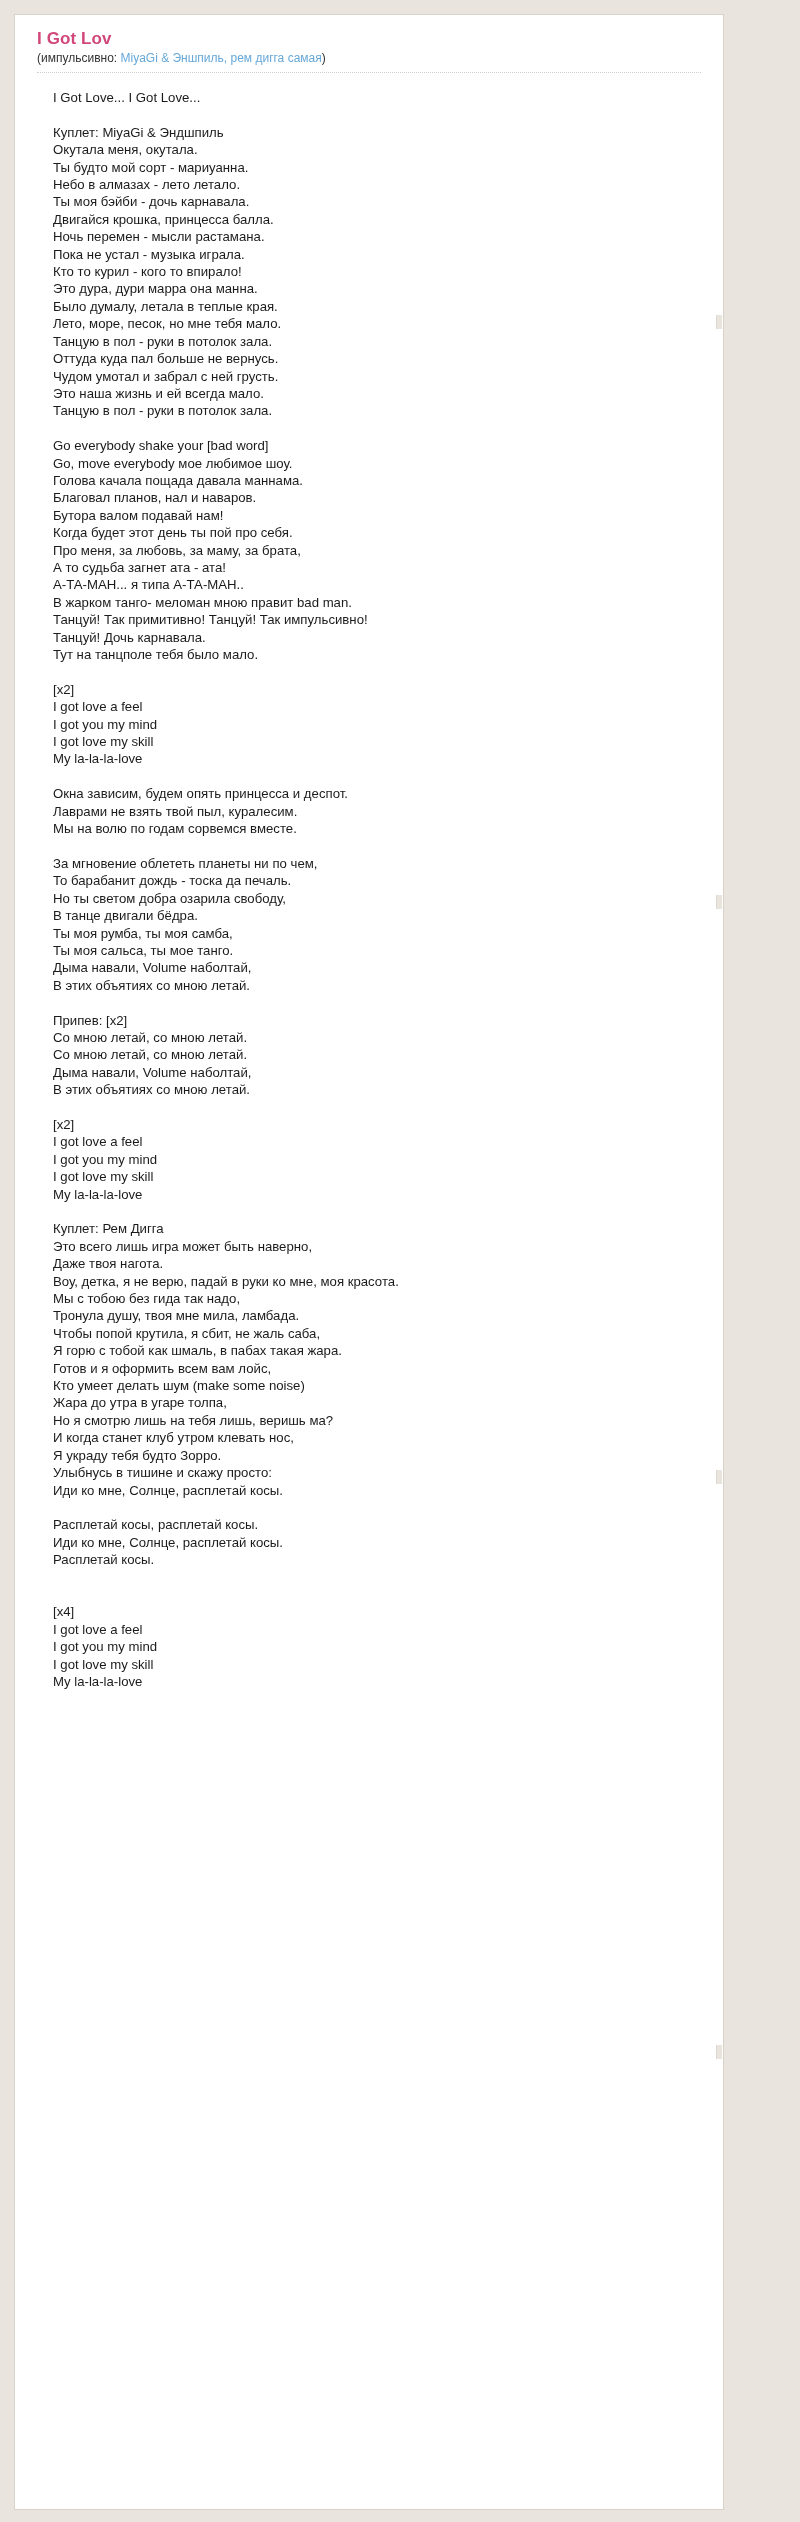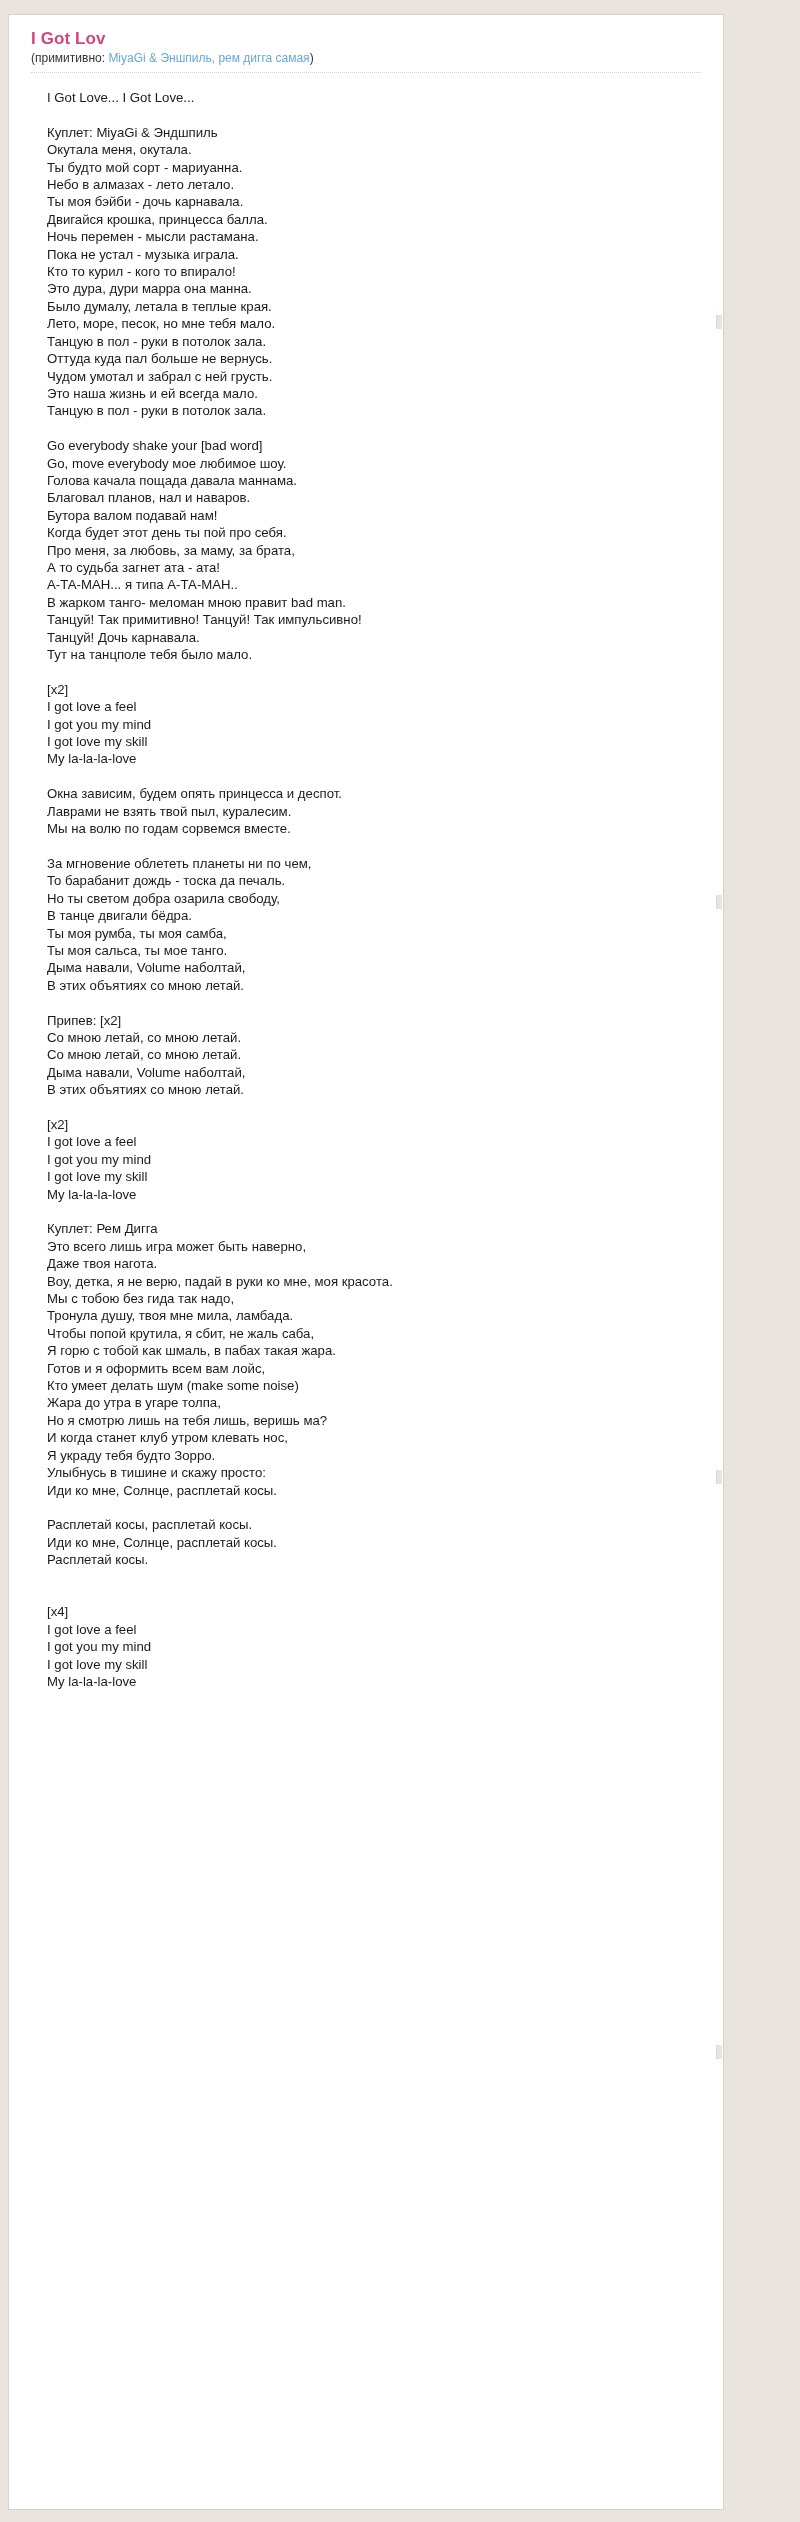--- a/index.html
+++ b/index.html
@@ -10,21 +10,21 @@
     width: 800px;
     min-height: 2522px;
     background: #e9e5de;
     font-family: "Liberation Sans", sans-serif;
   }
   .page {
     position: relative;
     width: 732px;
     min-height: 2522px;
     box-sizing: border-box;
-    padding: 14px 8px 8px 8px;
+    padding: 14px 8px 8px 14px;
     background: #e9e5de;
   }
   .sheet {
     position: relative;
     background: #ffffff;
     border: 1px solid #d8d2c8;
     box-sizing: border-box;
     min-height: 2496px;
     padding: 14px 22px 30px 22px;
   }
@@ -79,21 +79,21 @@
 </style>
 </head>
 <body>
 
 <div class="page">
   <div class="sheet">
 
     <h1 class="song-title">I Got Lov</h1>
 
     <div class="artist-line">
-      <span class="lbl">(примитивно: </span><a href="#">MiyaGi &amp; Эншпиль, рем дигга самая</a><span class="lbl">)</span>
+      <span class="lbl">(импульсивно: </span><a href="#">MiyaGi &amp; Эншпиль, рем дигга самая</a><span class="lbl">)</span>
     </div>
 
     <hr class="divider">
 
     <pre class="lyrics">I Got Love... I Got Love...
 
 Куплет: MiyaGi &amp; Эндшпиль
 Окутала меня, окутала.
 Ты будто мой сорт - мариуанна.
 Небо в алмазах - лето летало.

